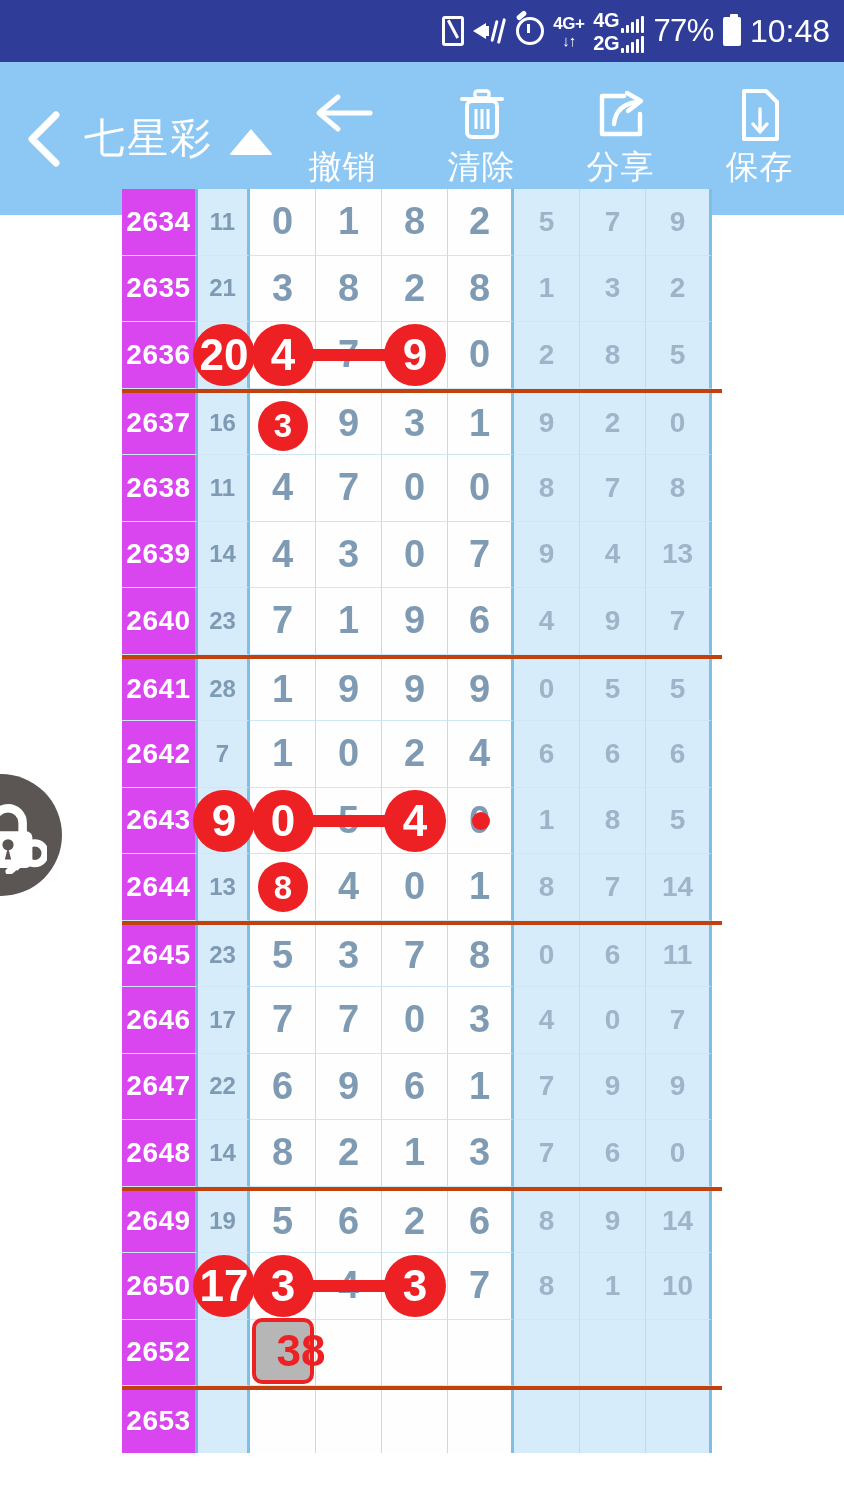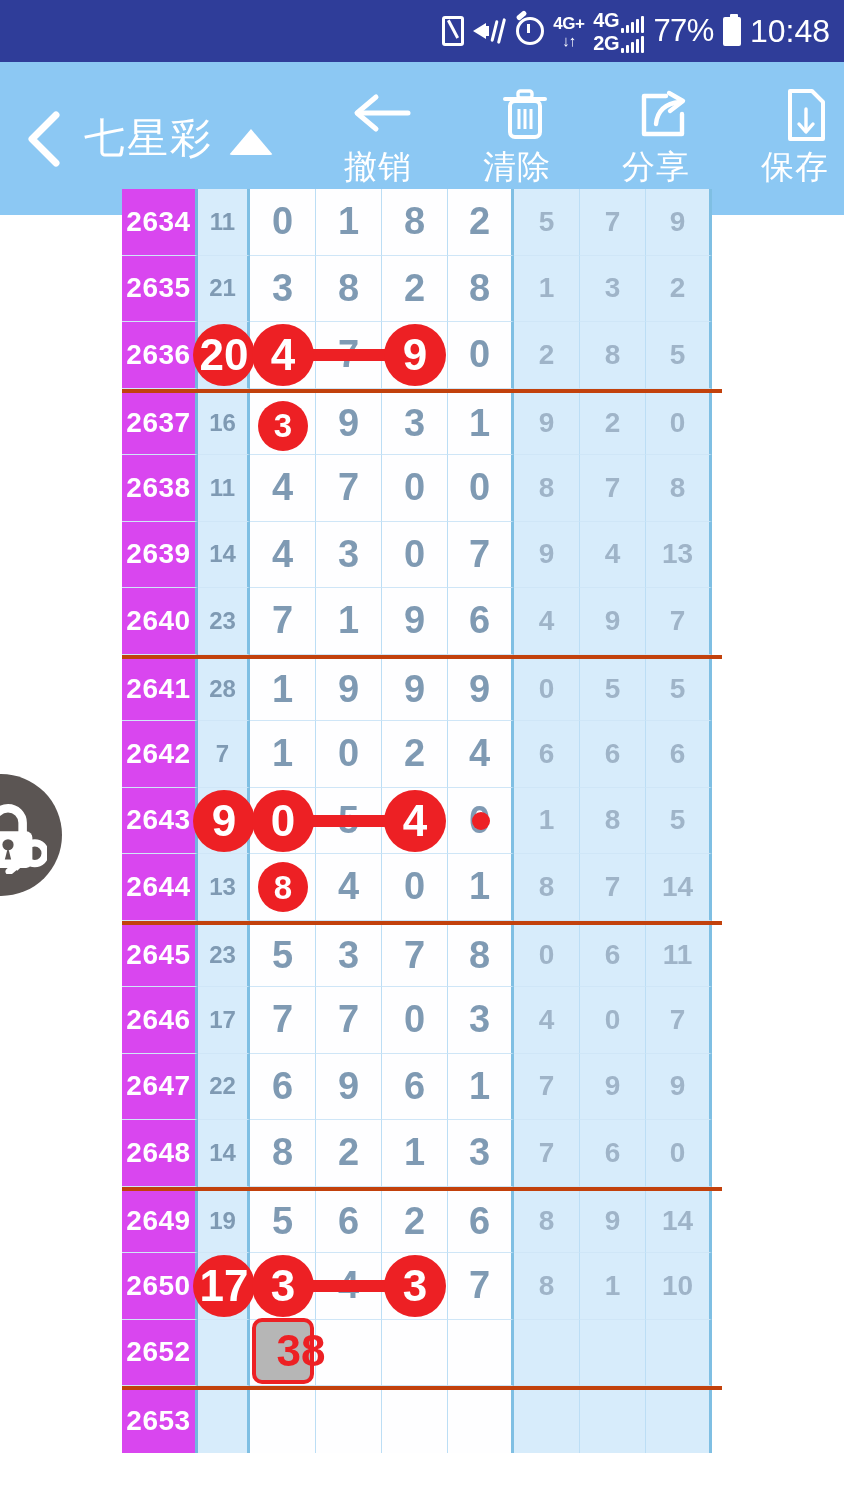--- a/index.html
+++ b/index.html
@@ -78,21 +78,21 @@
     width:72px;height:100%;display:flex;align-items:center;justify-content:center;
   }
   #backchev svg{ width:40px;height:58px;}
   #titlewrap{ display:flex;align-items:center;gap:16px;margin-left:4px;}
   #apptitle{ font-size:41px;letter-spacing:2px;font-weight:400;}
   #uptri{
     width:0;height:0;border-left:22px solid transparent;border-right:22px solid transparent;
     border-bottom:26px solid #fff;border-radius:3px;margin-top:6px;
   }
   .tbtn{
-    width:139px;height:100%;display:flex;flex-direction:column;align-items:flex-end;
+    width:139px;height:100%;display:flex;flex-direction:column;align-items:center;
     justify-content:center;gap:2px;
   }
   .tbtn .ic{ height:56px;display:flex;align-items:center;justify-content:center;}
   .tbtn .lb{ font-size:33px;letter-spacing:1px;}
 
   
   #tablewrap{
     position:absolute;left:122px;top:189px;width:600px;
   }
   .row{ display:flex;position:relative;height:66.5px;}

